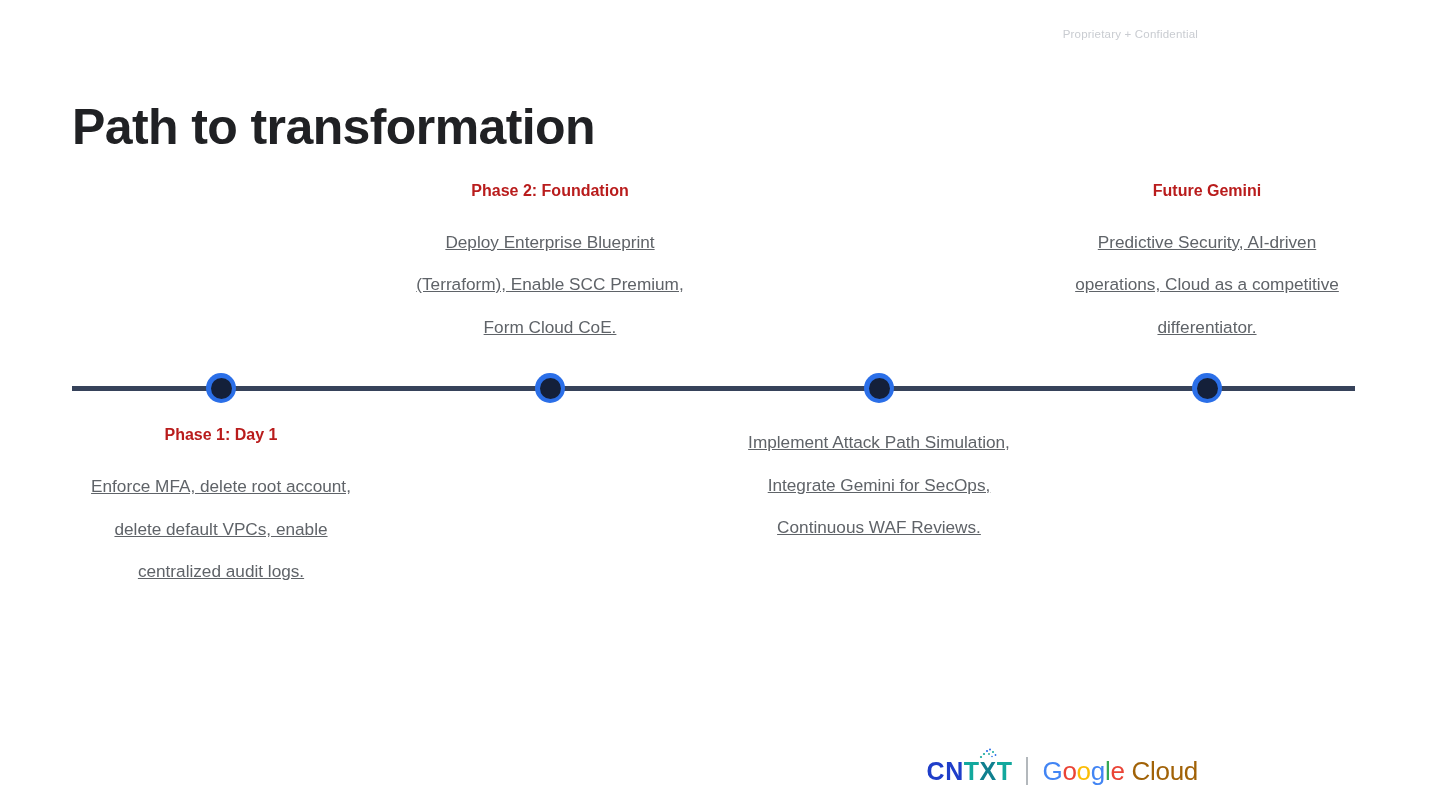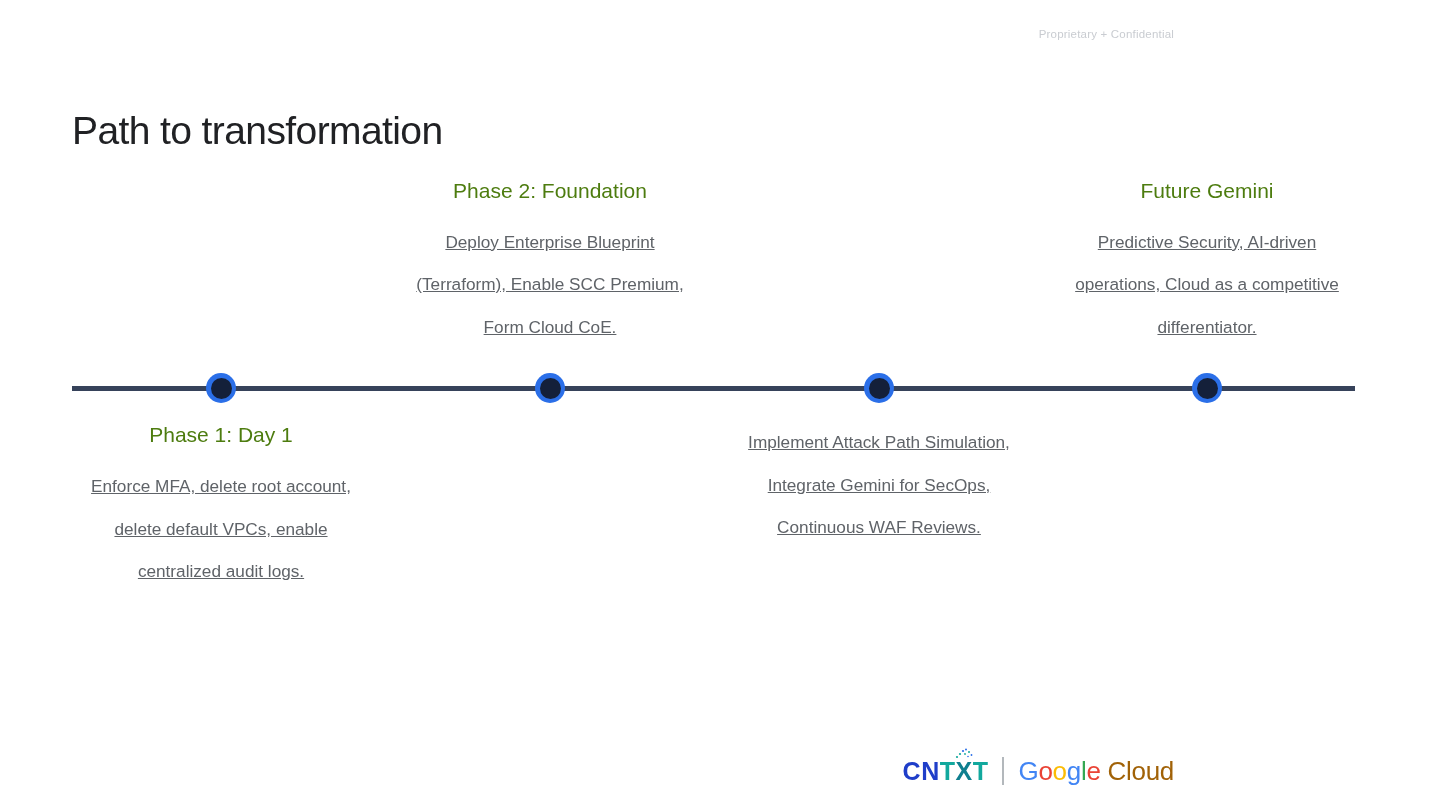--- a/index.html
+++ b/index.html
@@ -16,41 +16,42 @@
     position: relative;
     -webkit-font-smoothing: antialiased;
   }
 
   .slide {
     position: absolute;
     inset: 0;
     width: 1246px;
     height: 810px;
     background: #ffffff;
+    padding-left: 24px;
   }
 
   
   .confidential {
     position: absolute;
     top: 28px;
     right: 72px;
     font-size: 11.5px;
     letter-spacing: 0.2px;
     color: #c9ccd1;
     white-space: nowrap;
     font-weight: 400;
   }
 
   
   .page-title {
     position: absolute;
     left: 72px;
-    top: 80px;
-    font-size: 39px;
-    font-weight: 400;
+    top: 68px;
+    font-size: 50px;
+    font-weight: 700;
     letter-spacing: -0.6px;
     color: #202124;
     line-height: 50px;
     white-space: nowrap;
   }
 
   
   .timeline {
     position: absolute;
     left: 72px;
@@ -85,23 +86,23 @@
   .phase-block {
     position: absolute;
     width: 300px;
     margin-left: -150px;
     text-align: center;
   }
   .phase-block.above {
     bottom: 462px; 
   }
   .phase-heading {
-    font-size: 21px;
-    font-weight: 400;
-    color: #4d7c0f;
+    font-size: 16px;
+    font-weight: 700;
+    color: #b91c1c;
     line-height: 28px;
     margin: 0 0 16px 0;
     white-space: nowrap;
   }
   .phase-body {
     font-size: 17.2px;
     font-weight: 400;
     color: #5f6368;
     line-height: 42.5px;
     margin: 0;

